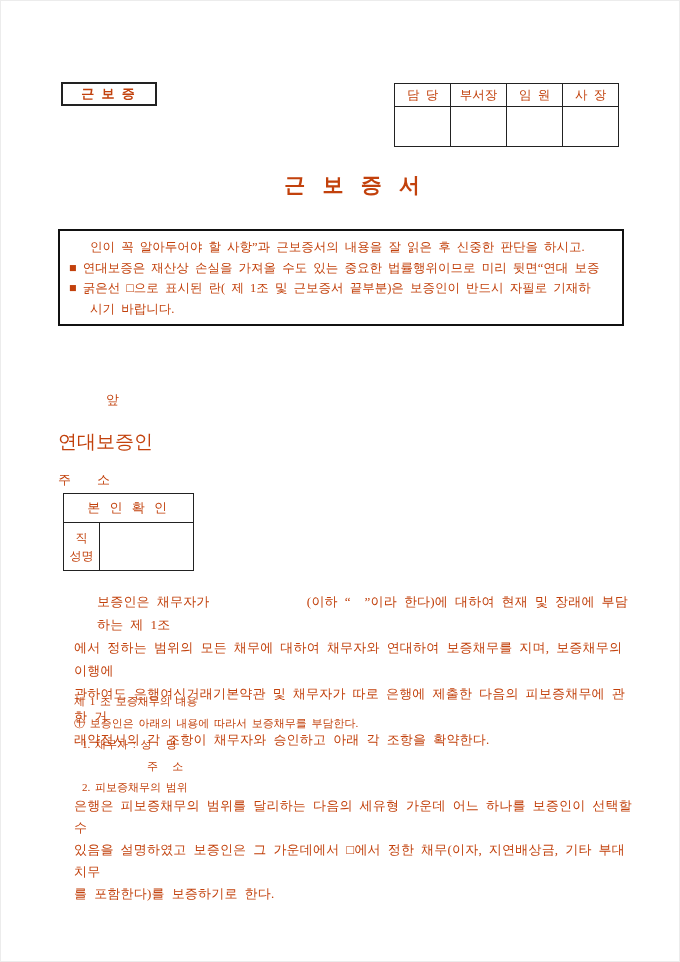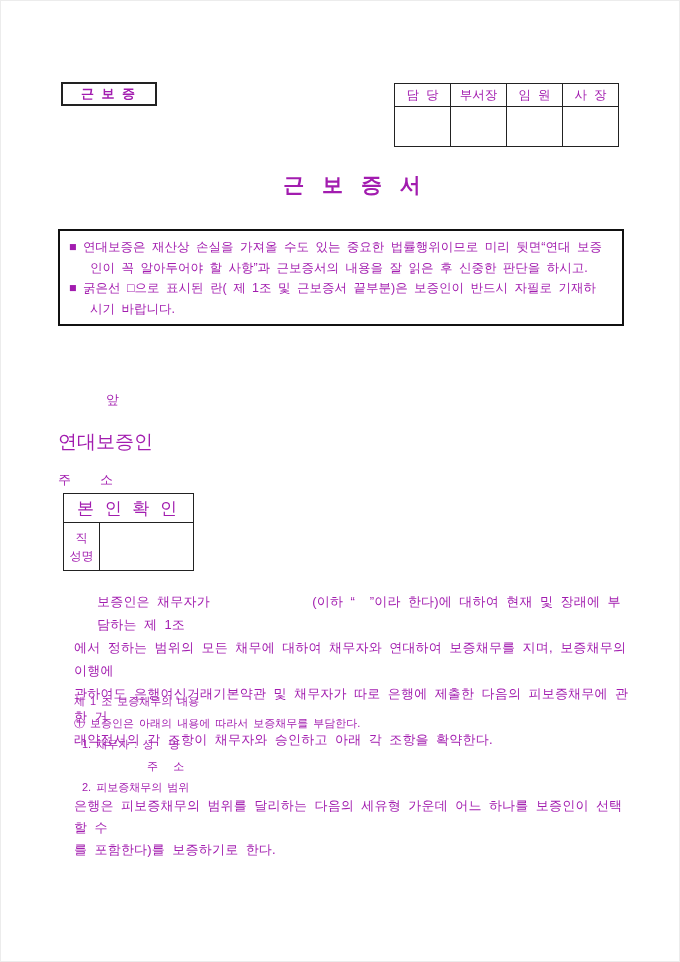--- a/index.html
+++ b/index.html
@@ -1,21 +1,21 @@
 <!DOCTYPE html>
 <html><head>
 <meta charset="utf-8">
 <style>
   html,body{margin:0;padding:0;background:#fff;}
   .page{
     position:relative;
     width:680px;height:962px;
     background:#ffffff;
-    font-family:Liberation Sans, sans-serif;
-    color:#a21caf;
+    font-family:Liberation Serif, serif;
+    color:#c2410c;
     box-sizing:border-box;
     border:1px solid #ececec;
     overflow:hidden;
   }
   .pre{white-space:pre-wrap;}
 
   
   .stamp-box{
     position:absolute;left:60px;top:81px;width:96px;height:24px;
     border:2px solid #222;box-sizing:border-box;
@@ -59,21 +59,21 @@
   .guarantor-label{position:absolute;left:57px;top:428px;font-size:19px;}
   .address-label{position:absolute;left:57px;top:470px;font-size:13px;white-space:pre-wrap;}
 
   
   .identity-table{
     position:absolute;left:62px;top:492px;
     border-collapse:collapse;table-layout:fixed;
   }
   .identity-table th,.identity-table td{
     border:1.8px solid #222;box-sizing:border-box;padding:0;
-    font-size:17px;font-weight:normal;text-align:center;
+    font-size:13px;font-weight:normal;text-align:center;
   }
   .identity-table th{height:29px;letter-spacing:3px;}
   .identity-table td{height:48px;}
   .identity-table .label-cell{width:36px;font-size:12px;line-height:18px;}
   .identity-table .value-cell{width:94px;}
 
   
   .intro-par{
     position:absolute;left:57px;top:589px;width:575px;
     font-size:13px;line-height:23px;word-spacing:3.5px;letter-spacing:0.2px;
@@ -117,22 +117,22 @@
         <td></td>
         <td></td>
         <td></td>
       </tr>
     </tbody>
   </table>
 
   <div class="doc-title">근 보 증 서</div>
 
   <div class="notice-box">
+    <div class="notice-line cont">인이 꼭 알아두어야 할 사항”과 근보증서의 내용을 잘 읽은 후 신중한 판단을 하시고.</div>
     <div class="notice-line">■ 연대보증은 재산상 손실을 가져올 수도 있는 중요한 법률행위이므로 미리 뒷면“연대 보증</div>
-    <div class="notice-line cont">인이 꼭 알아두어야 할 사항”과 근보증서의 내용을 잘 읽은 후 신중한 판단을 하시고.</div>
     <div class="notice-line">■ 굵은선 □으로 표시된 란( 제 1조 및 근보증서 끝부분)은 보증인이 반드시 자필로 기재하</div>
     <div class="notice-line cont">시기 바랍니다.</div>
   </div>
 
 
   <div class="recipient">앞</div>
 
   <div class="guarantor-label">연대보증인</div>
 
   <div class="address-label">주        소</div>
@@ -164,16 +164,17 @@
   <div class="article-block">
     <div class="par-line">제 1 조 보증채무의 내용</div>
     <div class="par-line">① 보증인은 아래의 내용에 따라서 보증채무를 부담한다.</div>
     <div class="par-line indent1">1. 채무자 : 성   명</div>
     <div class="par-line indent2">주   소</div>
     <div class="par-line indent1">2. 피보증채무의 범위</div>
   </div>
 
   <div class="scope-par">
     <div class="par-line">은행은 피보증채무의 범위를 달리하는 다음의 세유형 가운데 어느 하나를 보증인이 선택할 수</div>
+    <div class="par-line">있음을 설명하였고 보증인은 그 가운데에서 □에서 정한 채무(이자, 지연배상금, 기타 부대치무</div>
     <div class="par-line">를 포함한다)를 보증하기로 한다.</div>
   </div>
 
 </div>
 
 </body></html>

